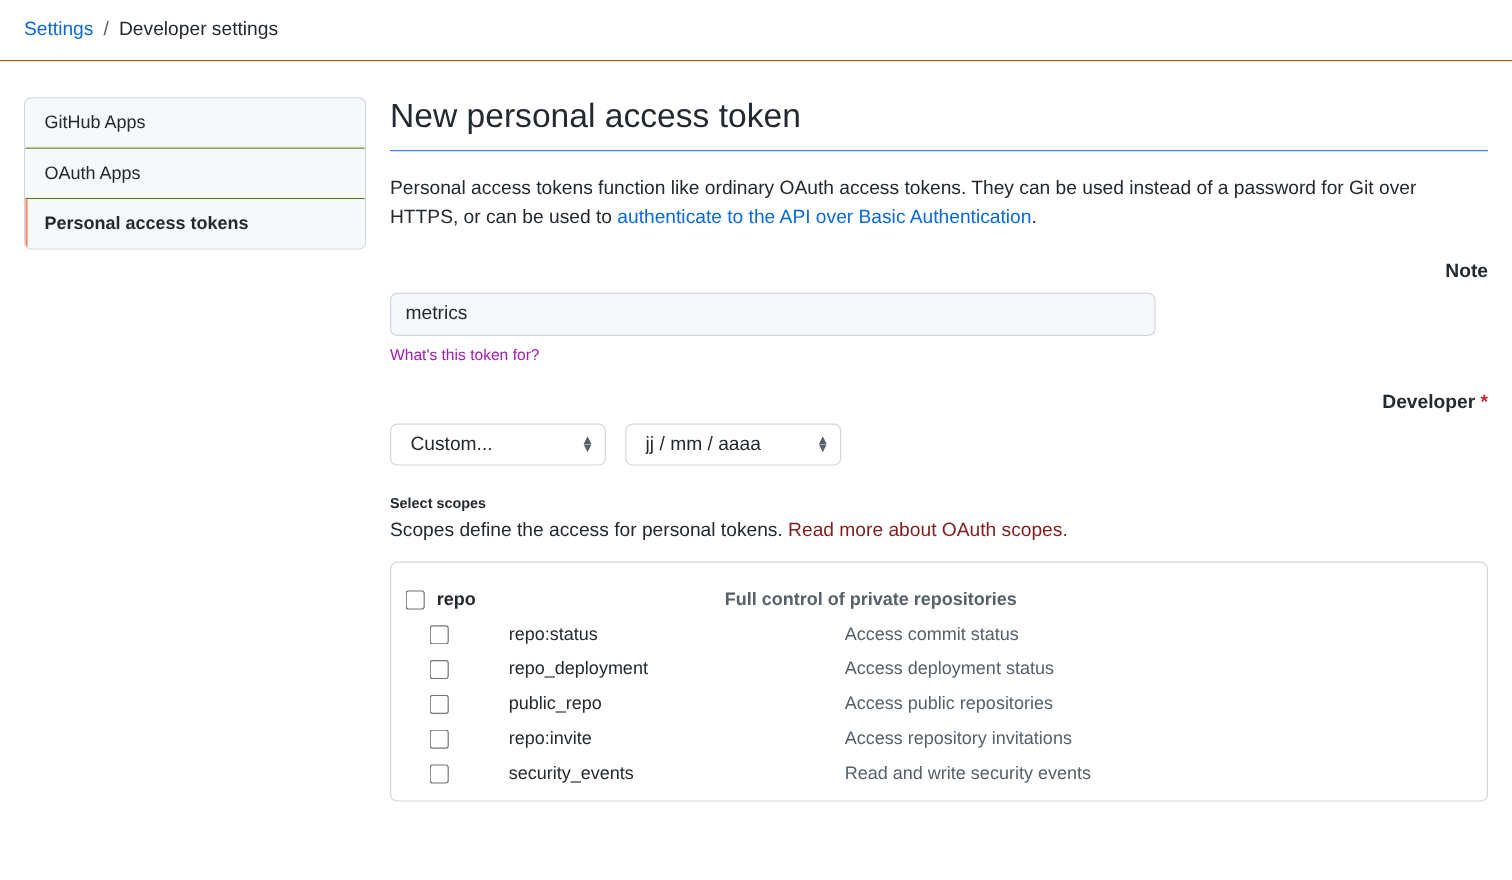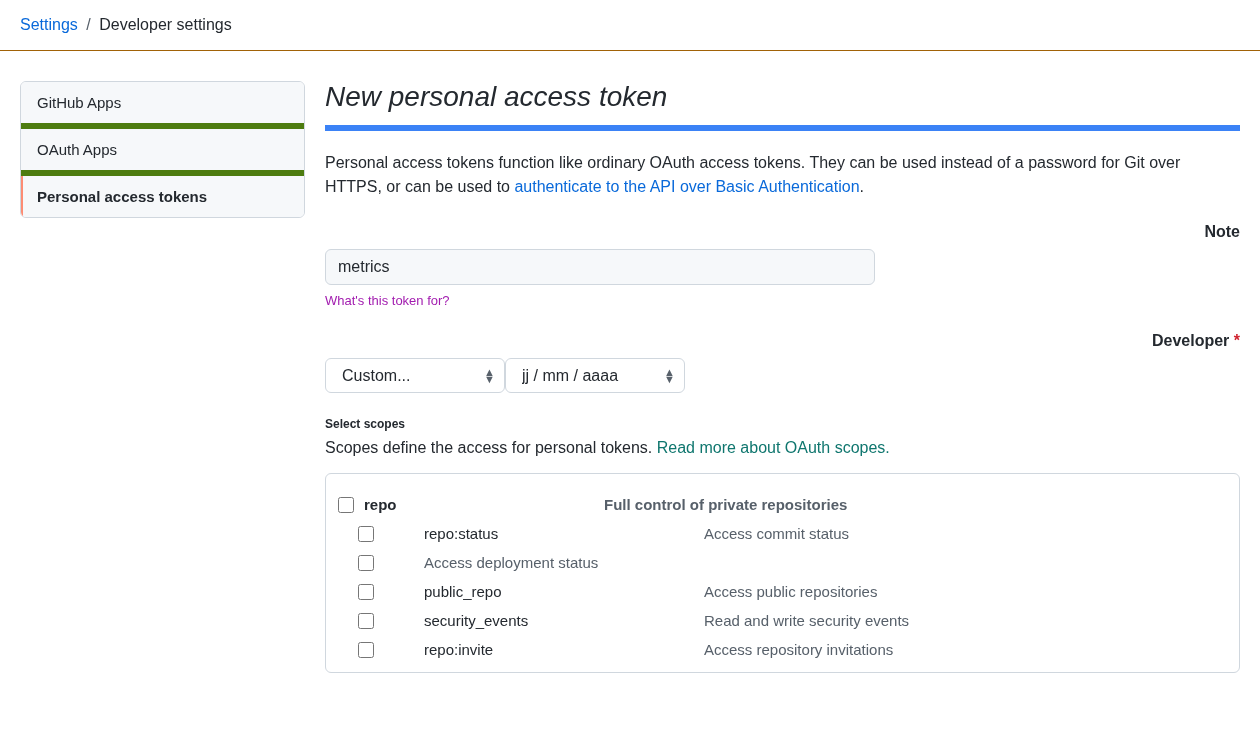--- a/index.html
+++ b/index.html
@@ -42,43 +42,42 @@
   border: 1px solid #d0d7de;
   border-radius: 6px;
   overflow: hidden;
 }
 .sidebar-item {
   display: block;
   padding: 12px 16px;
   font-size: 15px;
   color: #24292f;
   text-decoration: none;
-  border-bottom: 6px solid #4d7c0f;
+  border-bottom: 1px solid #4d7c0f;
   background: #f6f8fa;
   cursor: pointer;
 }
 .sidebar-item:last-child {
   border-bottom: none;
   font-weight: bold;
 }
 .sidebar-item.active {
   border-left: 2px solid #fd8c73;
   padding-left: 14px;
 }
 .main {
   flex: 1;
   max-width: 920px;
 }
 .page-title {
   font-size: 28px;
   font-weight: 400;
   padding-bottom: 12px;
-  border-bottom: 6px solid #3b82f6;
+  border-bottom: 1px solid #3b82f6;
   margin-bottom: 20px;
-  font-style: italic;
 }
 .intro-text {
   font-size: 16px;
   color: #24292f;
   margin-bottom: 24px;
   line-height: 1.5;
 }
 .intro-text a {
   color: #0969da;
   text-decoration: none;
@@ -90,36 +89,36 @@
   display: block;
   font-size: 16px;
   font-weight: 600;
   margin-bottom: 8px;
   text-align: right;
 }
 .required-star {
   color: #cf222e;
 }
 .text-input {
-  width: 550px;
+  width: 638px;
   padding: 8px 12px;
   font-size: 16px;
   border: 1px solid #d0d7de;
   border-radius: 6px;
   background: #f6f8fa;
   color: #24292f;
 }
 .help-text {
   font-size: 13px;
   color: #a21caf;
   margin-top: 8px;
 }
 .select-row {
   display: flex;
-  gap: 0;
+  gap: 16px;
 }
 .select-wrapper {
   position: relative;
   display: inline-block;
 }
 .form-select {
   appearance: none;
   padding: 8px 32px 8px 16px;
   font-size: 16px;
   border: 1px solid #d0d7de;
@@ -142,21 +141,21 @@
 .scopes-header {
   font-size: 12px;
   font-weight: 600;
   margin-bottom: 8px;
 }
 .scopes-desc {
   font-size: 16px;
   margin-bottom: 16px;
 }
 .scopes-desc a {
-  color: #0f766e;
+  color: #7f1d1d;
   text-decoration: none;
 }
 .scopes-box {
   border: 1px solid #d0d7de;
   border-radius: 6px;
   padding: 16px 12px 8px 12px;
 }
 .scope-row {
   display: flex;
   align-items: center;
@@ -248,33 +247,34 @@
           <span class="scope-name">repo</span>
           <span class="scope-desc">Full control of private repositories</span>
         </div>
         <div class="scope-row child">
           <input type="checkbox" class="scope-checkbox" style="">
           <span class="scope-name">repo:status</span>
           <span class="scope-desc">Access commit status</span>
         </div>
         <div class="scope-row child">
           <input type="checkbox" class="scope-checkbox" style="">
+          <span class="scope-name">repo_deployment</span>
           <span class="scope-desc">Access deployment status</span>
         </div>
         <div class="scope-row child">
           <input type="checkbox" class="scope-checkbox" style="">
           <span class="scope-name">public_repo</span>
           <span class="scope-desc">Access public repositories</span>
         </div>
         <div class="scope-row child">
           <input type="checkbox" class="scope-checkbox" style="">
+          <span class="scope-name">repo:invite</span>
+          <span class="scope-desc">Access repository invitations</span>
+        </div>
+        <div class="scope-row child">
+          <input type="checkbox" class="scope-checkbox" style="">
           <span class="scope-name">security_events</span>
           <span class="scope-desc">Read and write security events</span>
-        </div>
-        <div class="scope-row child">
-          <input type="checkbox" class="scope-checkbox" style="">
-          <span class="scope-name">repo:invite</span>
-          <span class="scope-desc">Access repository invitations</span>
         </div>
       </div>
     </div>
   </main>
 </div>
 
 </body></html>

